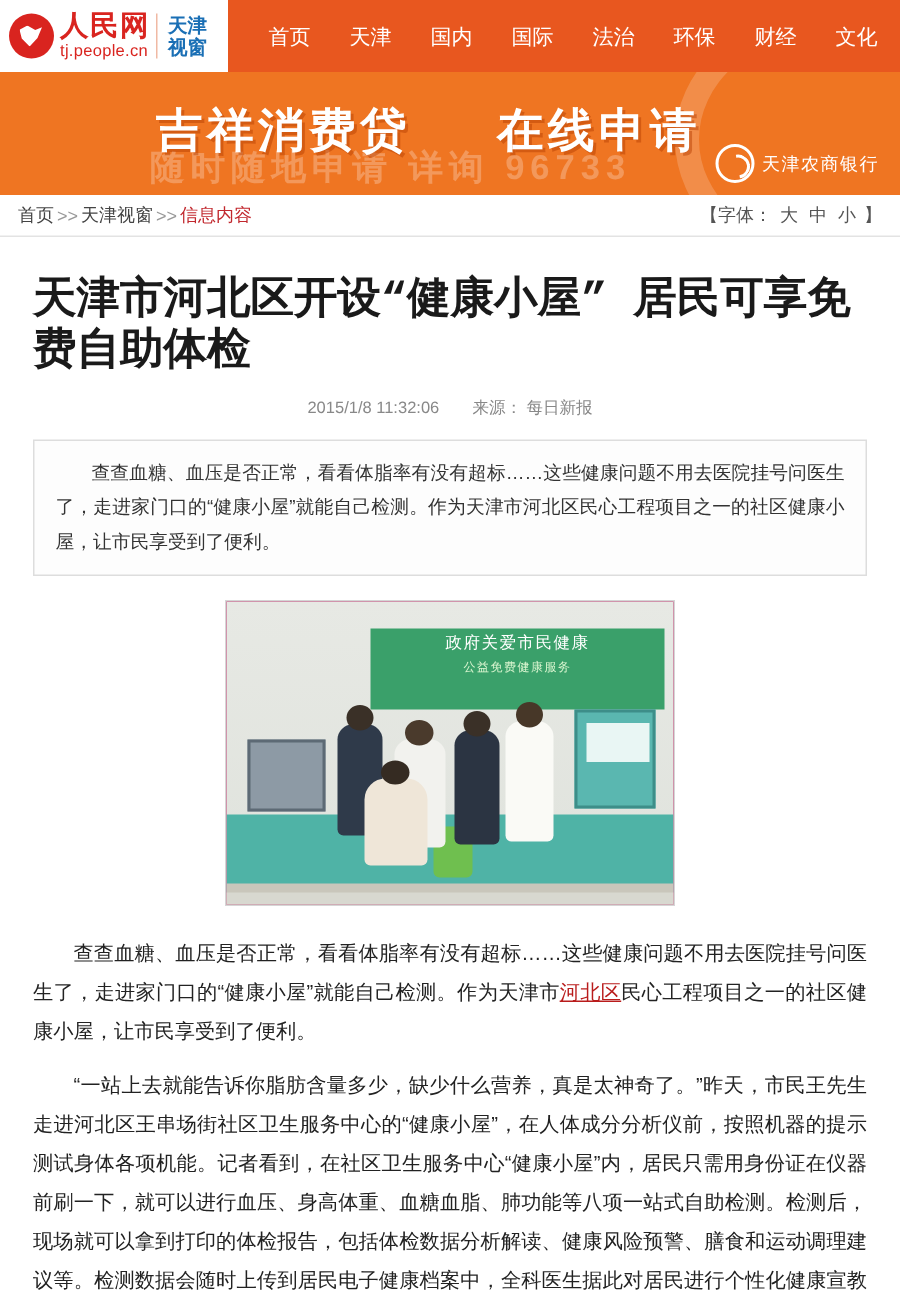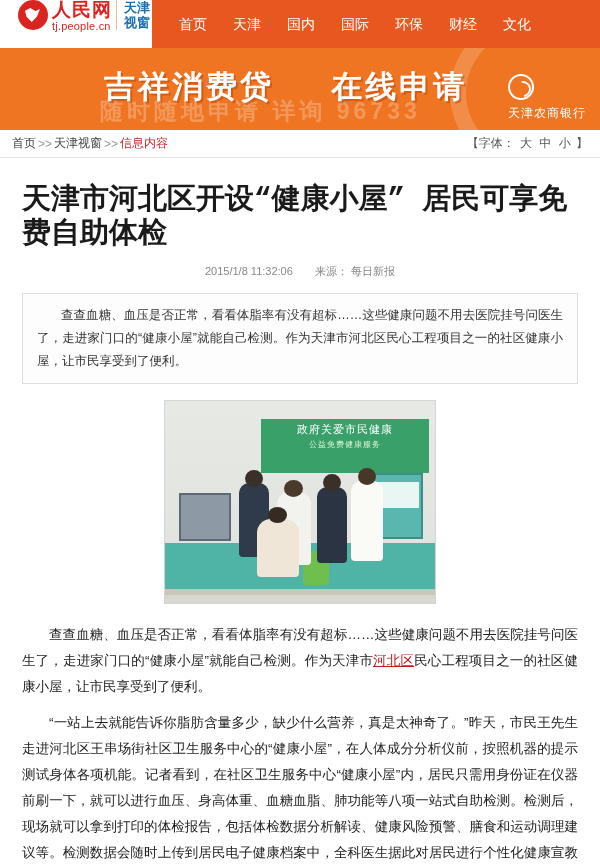--- a/index.html
+++ b/index.html
@@ -18,22 +18,22 @@
     height: 48px;
     background: #e8571f;
     display: flex;
     align-items: stretch;
     position: relative;
   }
   .logo-block {
     width: 152px;
     background: #ffffff;
     display: flex;
-    align-items: flex-start;
-    padding-left: 18px;
+    align-items: center;
+    padding-left: 6px;
     position: relative;
   }
   .logo-mark {
     width: 30px; height: 30px;
     border-radius: 50%;
     background: #d9241f;
     position: relative;
     flex: 0 0 auto;
     margin-right: 4px;
   }
@@ -125,22 +125,22 @@
     position: absolute;
     right: -40px; top: -40px;
     width: 190px; height: 170px;
     border-radius: 50%;
     border: 16px solid rgba(255,255,255,0.18);
   }
   .banner-bank {
     position: absolute;
     right: 14px; bottom: 8px;
     display: flex;
+    align-items: center;
     gap: 5px;
-    flex-direction: column;
   }
   .bank-logo {
     width: 26px; height: 26px;
     border-radius: 50%;
     border: 2px solid #ffffff;
     position: relative;
   }
   .bank-logo::after{
     content:"";
     position:absolute; left:5px; top:5px;
@@ -199,21 +199,21 @@
     color: #333;
     padding: 10px 14px;
     margin: 0 0 16px 0;
     text-align: justify;
     text-indent: 24px;
   }
 
   
   .figure { text-align: center; margin: 6px 0 14px; }
   .photo {
-    width: 272px; height: 204px;
+    width: 300px; height: 204px;
     display: inline-block;
     position: relative;
     overflow: hidden;
     background: #be185d;
     border: 1px solid #d5d5d5;
     padding-left: 16px;
   }
   .p-wall { position: absolute; inset: 0; background: linear-gradient(#e7e9e4, #dfe2dc); }
   .p-greenband {
     position: absolute; left: 96px; top: 18px; right: 6px; height: 54px;
@@ -281,20 +281,21 @@
     <div class="logo-sub">
       <div>天津</div>
       <div>视窗</div>
     </div>
   </div>
   <div class="nav">
     <span class="nav-item">首页</span>
     <span class="nav-item">天津</span>
     <span class="nav-item">国内</span>
     <span class="nav-item">国际</span>
+    <span class="nav-item">法治</span>
     <span class="nav-item">环保</span>
     <span class="nav-item">财经</span>
     <span class="nav-item">文化</span>
 
   </div>
 </div>
 
 <div class="banner">
   <div class="banner-swoosh"></div>
   <div class="banner-ghost2">随时随地申请 详询 96733</div>

